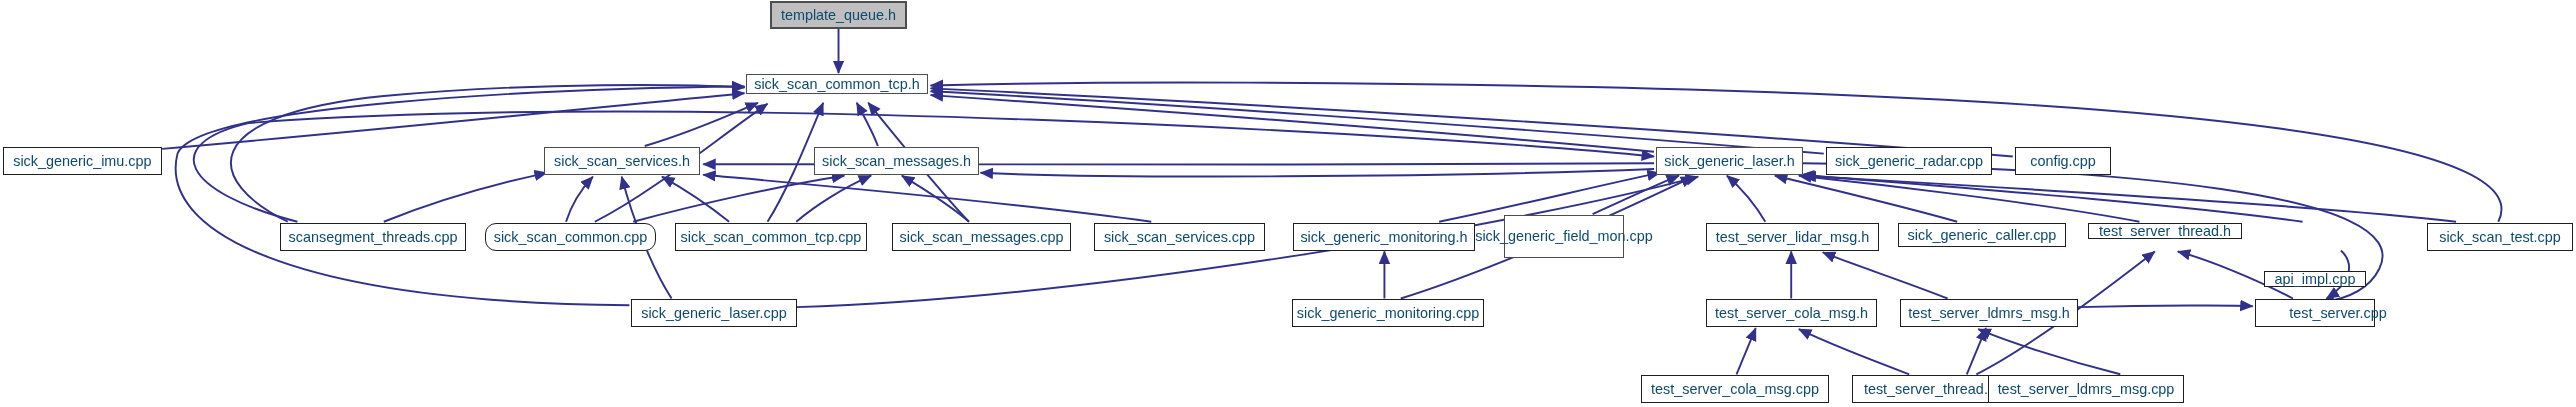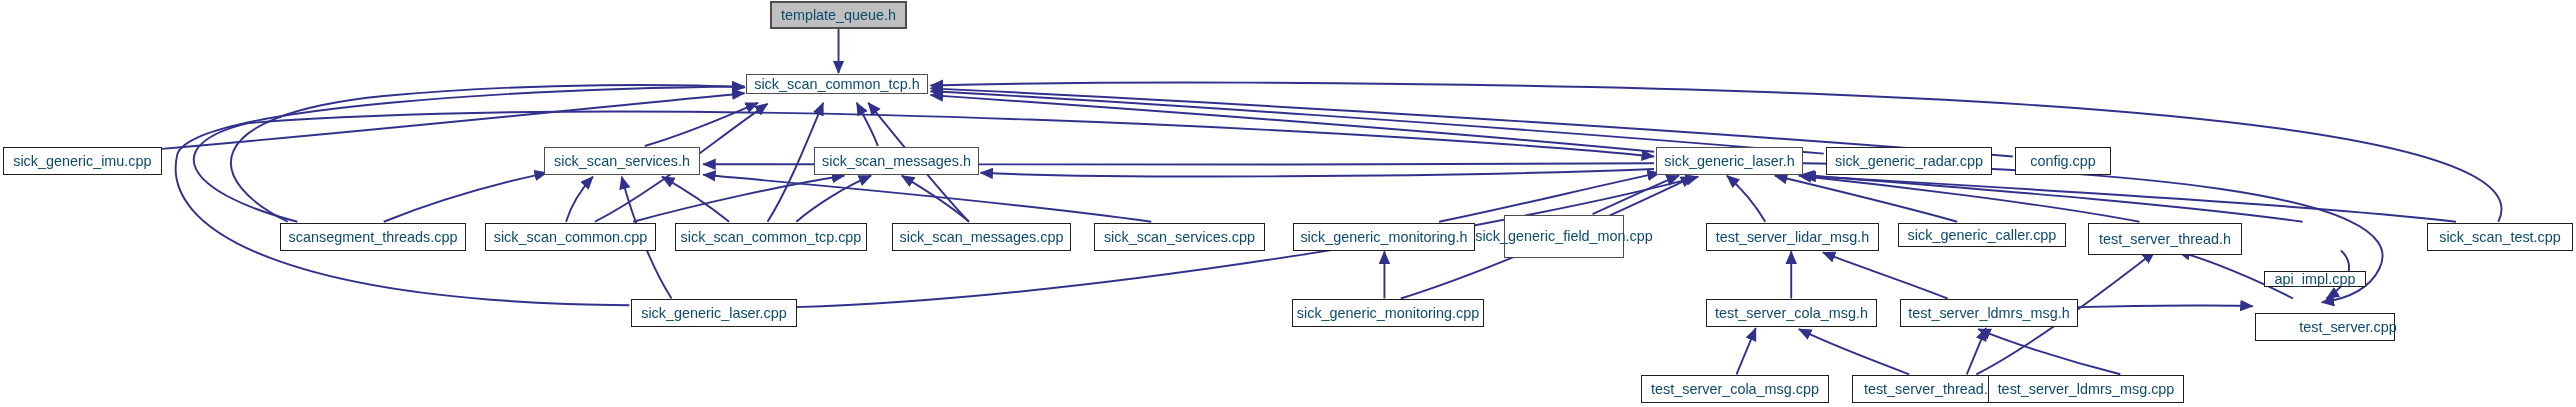--- a/index.html
+++ b/index.html
@@ -117,21 +117,21 @@
       </div>
       <div class="node plain" style="left: 1826px; top: 147px; width: 166px; height: 28px;">
         <span>sick_generic_radar.cpp</span>
       </div>
       <div class="node plain" style="left: 2015px; top: 147px; width: 96px; height: 28px;">
         <span>config.cpp</span>
       </div>
       <div class="node plain" style="left: 280px; top: 223px; width: 186px; height: 28px;">
         <span>scansegment_threads.cpp</span>
       </div>
-      <div class="node plain" style="left: 485px; top: 223px; width: 171px; height: 28px;">
+      <div class="node plain" style="left: 485px; top: 223px; width: 171px; height: 28px; border-radius: 11px;">
         <span>sick_scan_common.cpp</span>
       </div>
       <div class="node plain" style="left: 675px; top: 223px; width: 192px; height: 28px;">
         <span>sick_scan_common_tcp.cpp</span>
       </div>
       <div class="node plain" style="left: 892px; top: 223px; width: 179px; height: 28px;">
         <span>sick_scan_messages.cpp</span>
       </div>
       <div class="node plain" style="left: 1094px; top: 223px; width: 171px; height: 28px;">
         <span>sick_scan_services.cpp</span>
@@ -143,42 +143,42 @@
         <span>sick_generic_field</span>
         <br>
         <span>_mon.cpp</span>
       </div>
       <div class="node plain" style="left: 1706px; top: 223px; width: 173px; height: 28px;">
         <span>test_server_lidar_msg.h</span>
       </div>
       <div class="node plain" style="left: 1898px; top: 223px; width: 168px; height: 24px;">
         <span>sick_generic_caller.cpp</span>
       </div>
-      <div class="node plain" style="left: 2088px; top: 223px; width: 154px; height: 32px;">
+      <div class="node plain" style="left: 2088px; top: 223px; width: 154px; height: 16px;">
         <span>test_server_thread.h</span>
       </div>
       <div class="node plain" style="left: 2264px; top: 223px; width: 102px; height: 16px; margin-top: 48px;">
         <span>api_impl.cpp</span>
       </div>
       <div class="node plain" style="left: 2427px; top: 223px; width: 146px; height: 28px;">
         <span>sick_scan_test.cpp</span>
       </div>
       <div class="node plain" style="left: 631px; top: 299px; width: 166px; height: 28px;">
         <span>sick_generic_laser.cpp</span>
       </div>
       <div class="node plain" style="left: 1292px; top: 299px; width: 192px; height: 28px;">
         <span>sick_generic_monitoring.cpp</span>
       </div>
       <div class="node plain" style="left: 1706px; top: 299px; width: 171px; height: 28px;">
         <span>test_server_cola_msg.h</span>
       </div>
       <div class="node plain" style="left: 1900px; top: 299px; width: 178px; height: 28px;">
         <span>test_server_ldmrs_msg.h</span>
       </div>
-      <div class="node plain" style="left: 2255px; top: 313px; width: 140px; height: 28px; padding-left: 46px;">
+      <div class="node plain" style="left: 2255px; top: 299px; width: 120px; height: 28px; padding-left: 46px;">
         <span>test_server.cpp</span>
       </div>
       <div class="node plain" style="left: 1641px; top: 375px; width: 188px; height: 28px;">
         <span>test_server_cola_msg.cpp</span>
       </div>
       <div class="node plain" style="left: 1852px; top: 375px; width: 171px; height: 28px;">
         <span>test_server_thread.cpp</span>
       </div>
       <div class="node plain" style="left: 1988px; top: 375px; width: 196px; height: 28px;">
         <span>test_server_ldmrs_msg.cpp</span>

